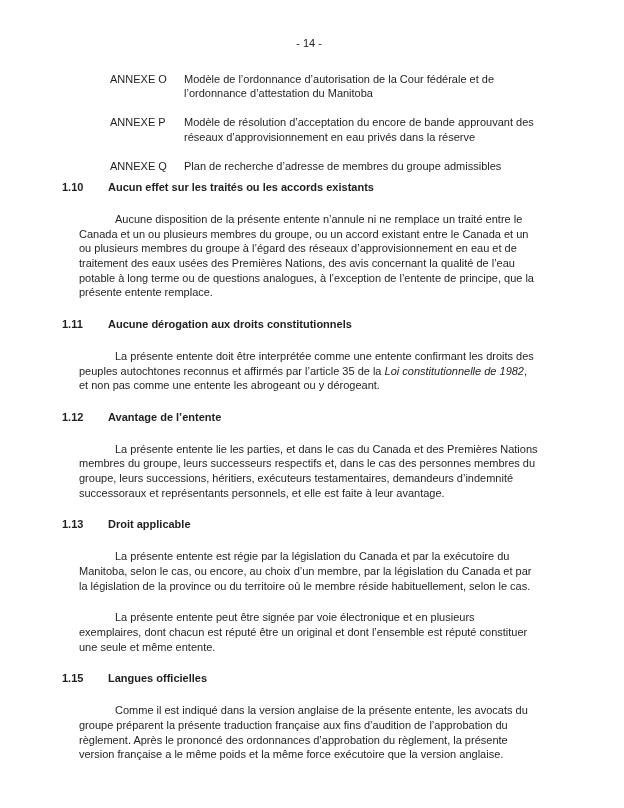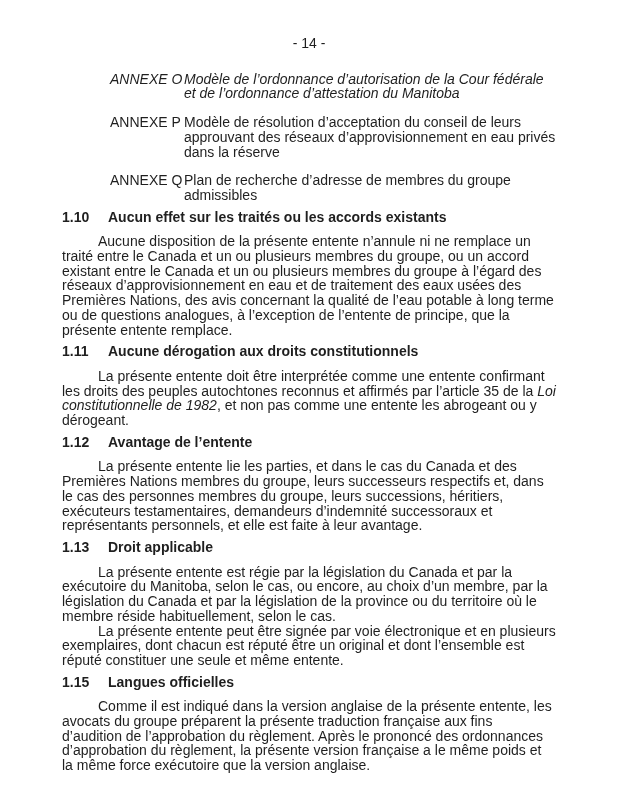--- a/index.html
+++ b/index.html
@@ -7,56 +7,55 @@
     padding: 0;
     background: #ffffff;
   }
   .page {
     position: relative;
     width: 624px;
     height: 808px;
     background: #ffffff;
     overflow: hidden;
     font-family: "Liberation Sans", "DejaVu Sans", sans-serif;
-    font-size: 14px;
+    font-size: 11px;
     line-height: 14.7px;
     color: #1f1f1f;
     box-sizing: border-box;
     padding: 36px 68px 0 62px;
   }
   .page-number {
     text-align: center;
     margin: 0 0 21px 0;
   }
   .annex-row {
     display: flex;
     padding-left: 48px;
     margin-top: 14px;
   }
   .annex-row:first-child {
     margin-top: 8px;
-    font-style: italic;
   }
   .annex-label {
     flex: 0 0 74px;
   }
   .annex-desc {
     flex: 1 1 auto;
   }
   .section-heading {
     display: flex;
     font-weight: bold;
     margin: 7px 0 10px 0;
   }
   .sec-num {
     flex: 0 0 46px;
     font-weight: bold;
   }
   .para {
-    margin: 0;
+    margin: 17px;
     text-indent: 36px;
     text-align: left;
   }
   .italic {
     font-style: italic;
   }
 </style>
 </head>
 <body>
 
@@ -64,21 +63,21 @@
 
   <div class="page-number">- 14 -</div>
 
   <div class="annexes">
     <div class="annex-row">
       <span class="annex-label">ANNEXE O</span>
       <span class="annex-desc">Modèle de l’ordonnance d’autorisation de la Cour fédérale et de l’ordonnance d’attestation du Manitoba</span>
     </div>
     <div class="annex-row">
       <span class="annex-label">ANNEXE P</span>
-      <span class="annex-desc">Modèle de résolution d’acceptation du conseil de leurs approuvant des réseaux d’approvisionnement en eau privés dans la réserve</span>
+      <span class="annex-desc">Modèle de résolution d’acceptation du encore de bande approuvant des réseaux d’approvisionnement en eau privés dans la réserve</span>
     </div>
     <div class="annex-row">
       <span class="annex-label">ANNEXE Q</span>
       <span class="annex-desc">Plan de recherche d’adresse de membres du groupe admissibles</span>
     </div>
   </div>
 
   <section>
     <div class="section-heading">
       <span class="sec-num">1.10</span>

